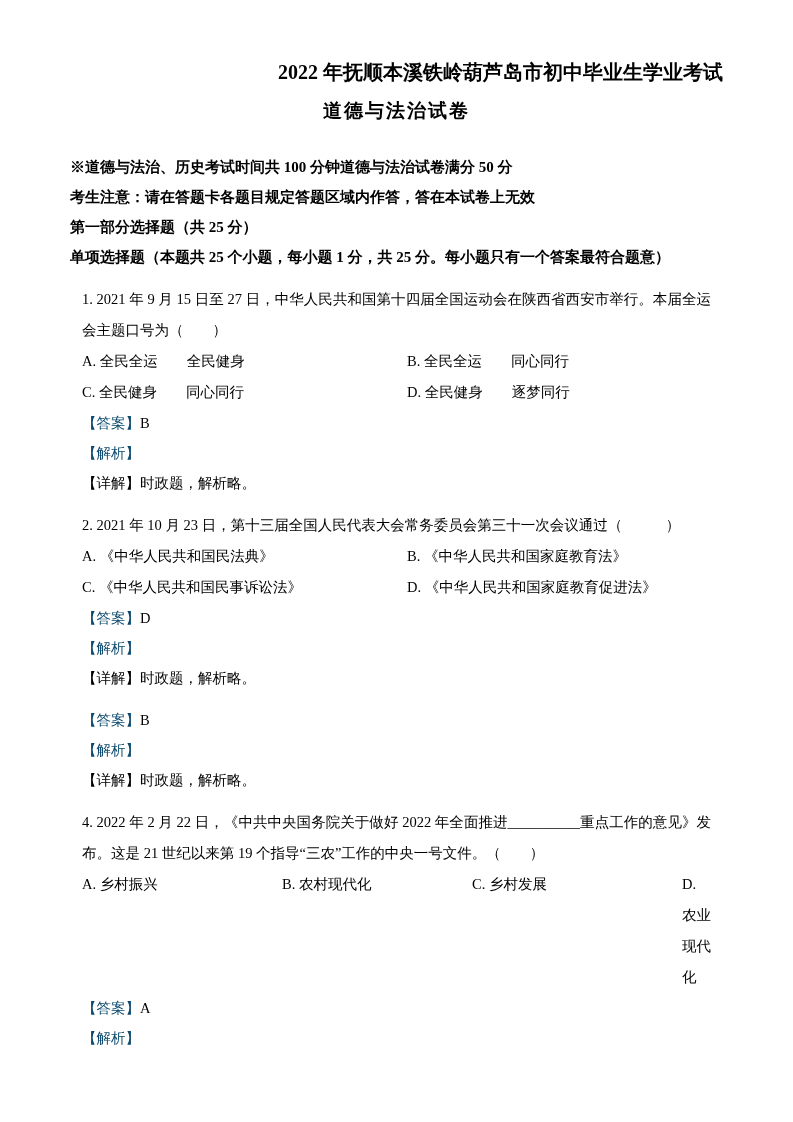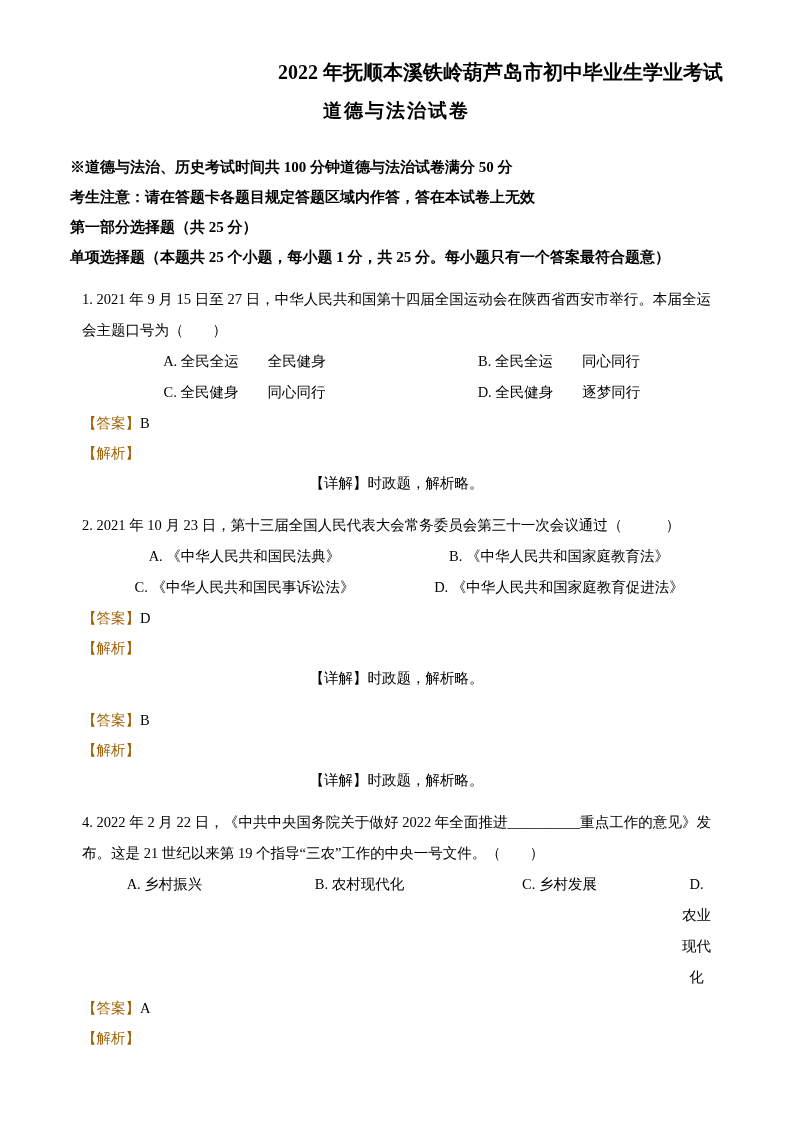--- a/index.html
+++ b/index.html
@@ -55,25 +55,25 @@
     display: grid;
     grid-template-columns: 325px 1fr;
     line-height: 31px;
   }
   .opt-grid4 {
     display: grid;
     grid-template-columns: 165px 155px 175px 1fr;
     line-height: 31px;
     gap: 35px;
   }
-  .opt { white-space: pre-wrap; text-align: center; }
-  .blue { color: #a16207; }
+  .opt { white-space: pre-wrap; }
+  .blue { color: #0c4a6e; }
   .ans { line-height: 30px; }
   .analysis { line-height: 30px; }
-  .detail { line-height: 30px; text-align: center; }
+  .detail { line-height: 30px; }
   .question { margin: 12px; }
 </style>
 </head>
 <body>
 
 <div class="page">
 
   <h1 class="title">2022 年抚顺本溪铁岭葫芦岛市初中毕业生学业考试</h1>
   <h2 class="subtitle">道德与法治试卷</h2>
 

